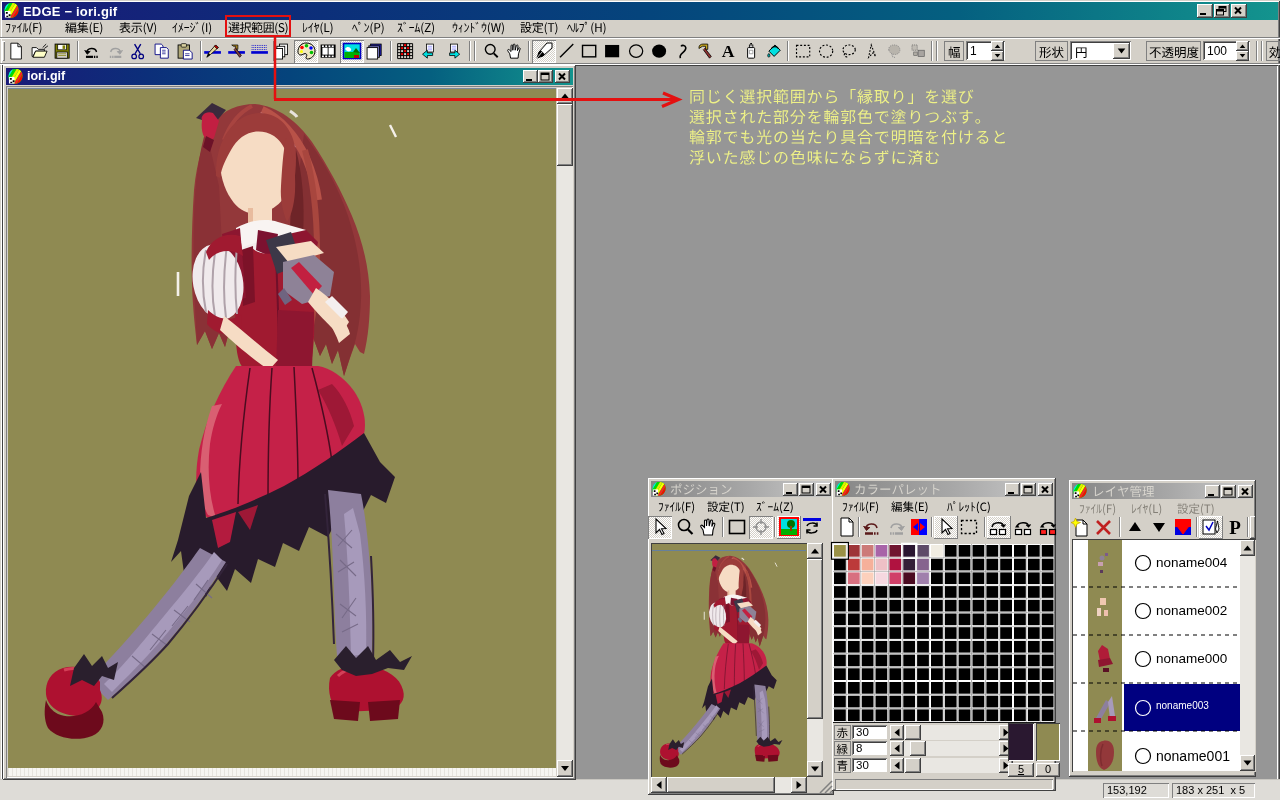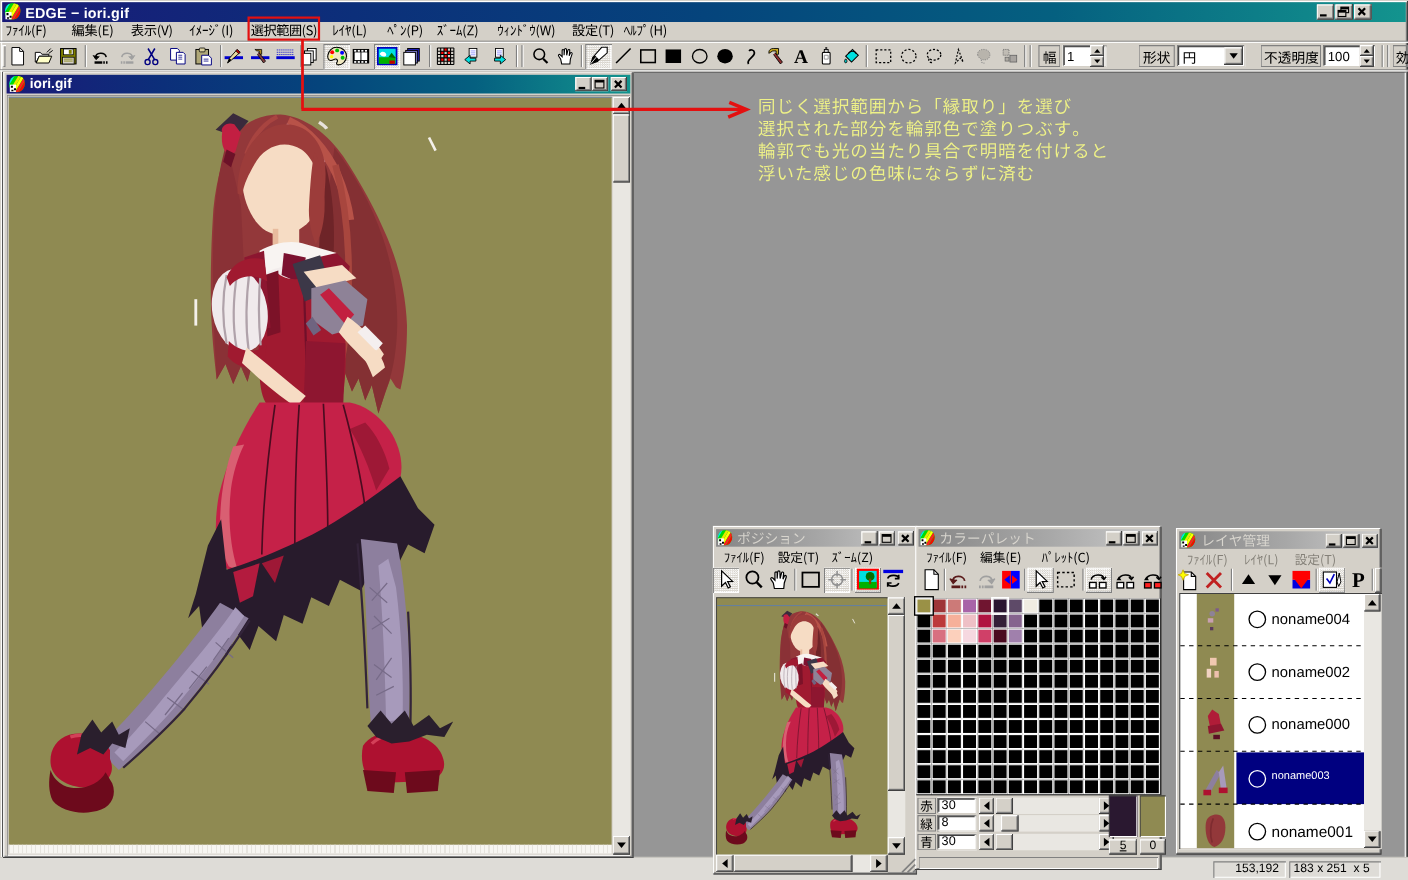--- a/index.html
+++ b/index.html
@@ -14,21 +14,21 @@
 <div class="ab btn" style="left:1197px;top:4px;width:16px;height:14px;"></div>
 <div class="ab btn" style="left:1214px;top:4px;width:16px;height:14px;"></div>
 <div class="ab btn" style="left:1231px;top:4px;width:16px;height:14px;"></div>
 <div class="ab" style="left:0px;top:37px;width:1280px;height:1px;background:#808080"></div>
 <div class="ab" style="left:0px;top:38px;width:1280px;height:1px;background:#fff"></div>
 <div class="ab" style="left:0px;top:63px;width:1280px;height:1px;background:#808080"></div>
 <div class="ab" style="left:0px;top:64px;width:1280px;height:1px;background:#fff"></div>
 <div class="ab" style="left:2px;top:41px;width:3px;height:20px;box-shadow:inset 1px 1px #fff,inset -1px -1px #808080"></div>
 <div class="ab" style="left:2px;top:65px;width:1276px;height:714px;background:#969696;box-shadow:inset 1px 1px #404040,inset -1px 0 #fff"></div>
 <div class="ab" style="left:0px;top:779px;width:1280px;height:21px;background:#dedcd7;box-shadow:inset 0 1px #c8c6c0"></div>
-<div class="ab" style="left:1103px;top:783px;width:66px;height:15px;font-size:11px;padding:1px 0 0 20px;box-shadow:inset 1px 1px #808080,inset -1px -1px #fff">153,192</div>
+<div class="ab" style="left:1103px;top:783px;width:66px;height:15px;font-size:11px;padding:1px 0 0 4px;box-shadow:inset 1px 1px #808080,inset -1px -1px #fff">153,192</div>
 <div class="ab" style="left:1172px;top:783px;width:83px;height:15px;font-size:11px;padding:1px 0 0 4px;box-shadow:inset 1px 1px #808080,inset -1px -1px #fff">183 x 251&nbsp; x 5</div>
 <div class="ab" style="left:77px;top:41px;width:1px;height:20px;background:#808080;box-shadow:1px 0 #fff"></div>
 <div class="ab" style="left:200px;top:41px;width:1px;height:20px;background:#808080;box-shadow:1px 0 #fff"></div>
 <div class="ab" style="left:273px;top:41px;width:1px;height:20px;background:#808080;box-shadow:1px 0 #fff"></div>
 <div class="ab" style="left:294px;top:40px;width:24px;height:23px;background-image:repeating-conic-gradient(#fff 0 25%,#d4d0c8 0 50%);background-size:2px 2px;box-shadow:inset 1px 1px #808080,inset -1px -1px #fff"></div>
 <div class="ab" style="left:340px;top:40px;width:24px;height:23px;background-image:repeating-conic-gradient(#fff 0 25%,#d4d0c8 0 50%);background-size:2px 2px;box-shadow:inset 1px 1px #808080,inset -1px -1px #fff"></div>
 <div class="ab" style="left:390px;top:41px;width:1px;height:20px;background:#808080;box-shadow:1px 0 #fff"></div>
 <div class="ab" style="left:469px;top:41px;width:1px;height:20px;background:#808080;box-shadow:1px 0 #fff"></div>
 <div class="ab" style="left:474px;top:41px;width:1px;height:20px;background:#808080;box-shadow:1px 0 #fff"></div>
 <div class="ab" style="left:528px;top:41px;width:1px;height:20px;background:#808080;box-shadow:1px 0 #fff"></div>

